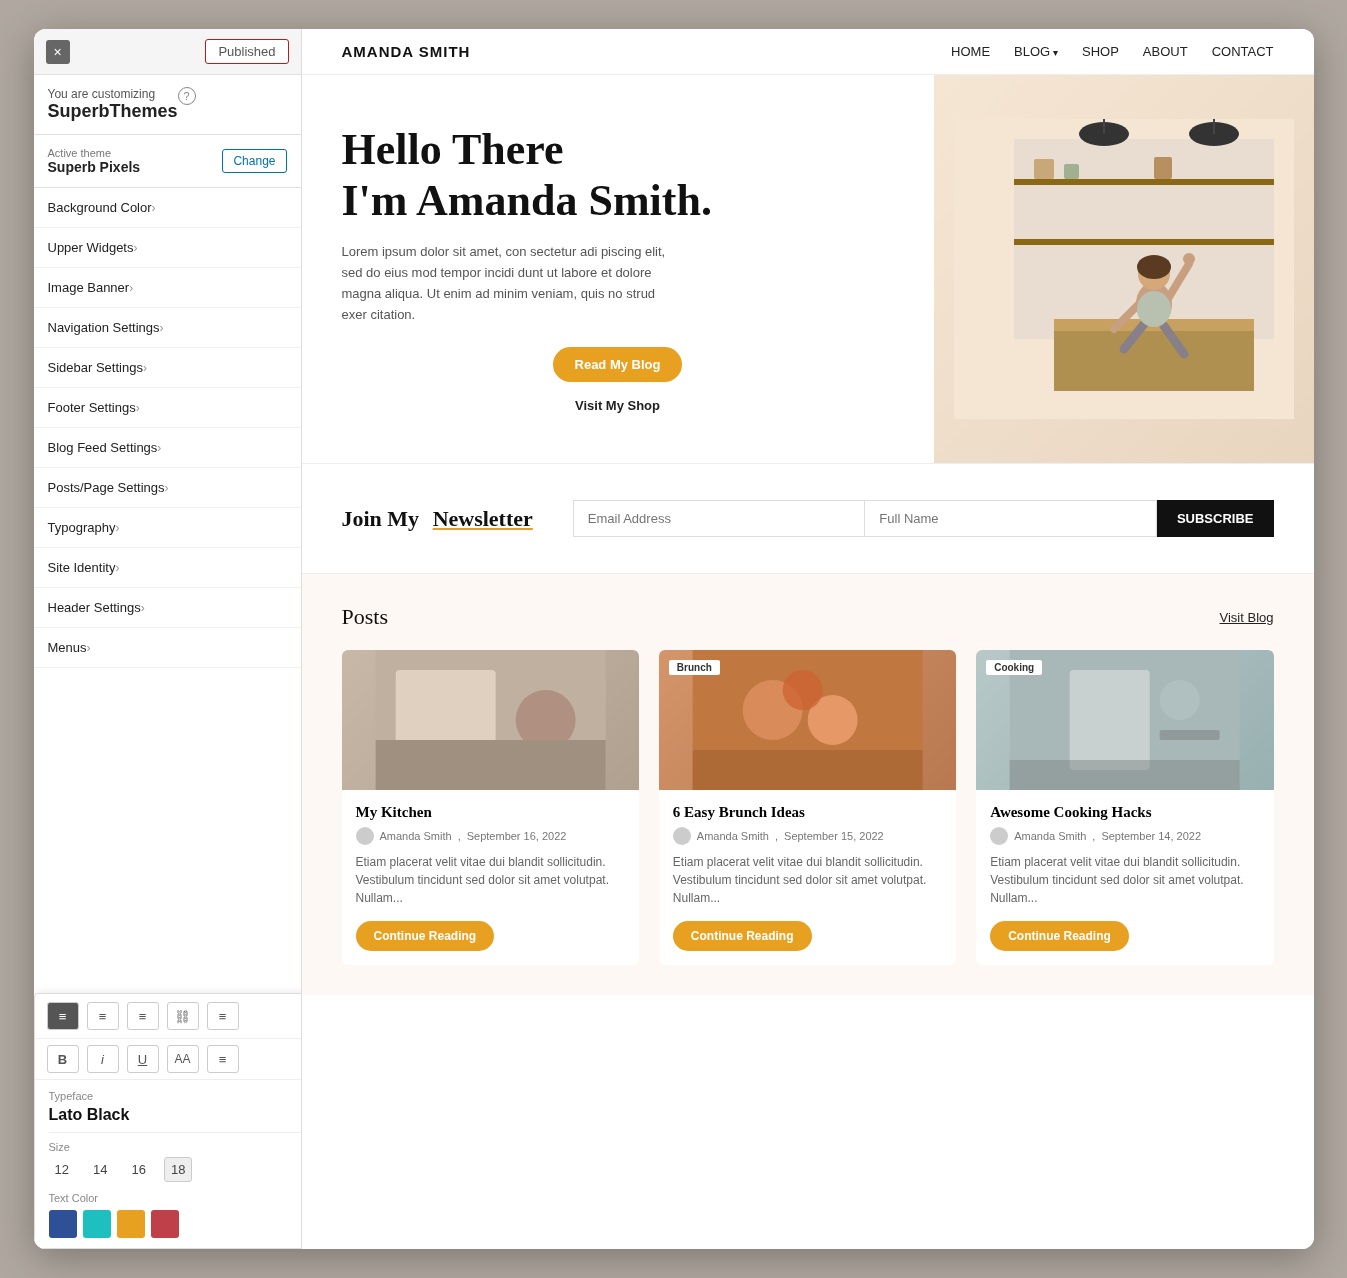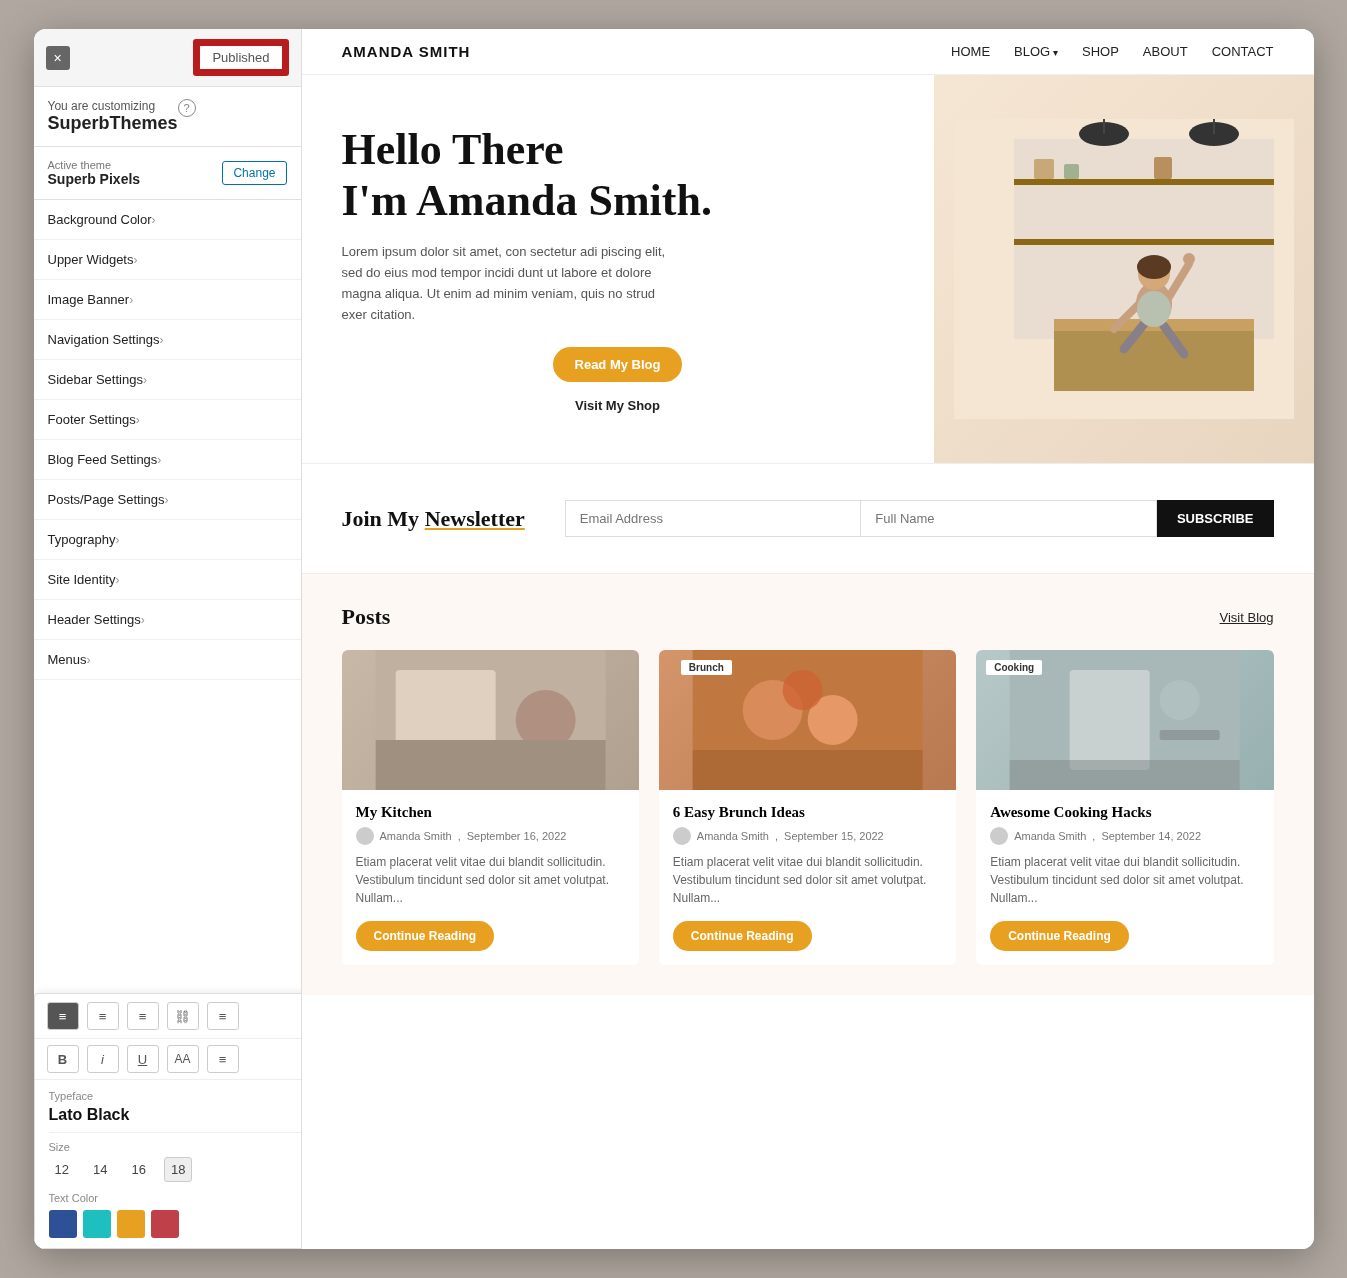--- a/index.html
+++ b/index.html
@@ -57,21 +57,21 @@
       border-radius: 3px;
       font-size: 14px;
       cursor: pointer;
       display: flex;
       align-items: center;
       justify-content: center;
     }
 
     .published-btn {
       background: white;
-      border: 7px solid #b91c1c;
+      border: 1px solid #b91c1c;
       padding: 4px 12px;
       font-size: 13px;
       color: #555;
       border-radius: 3px;
       cursor: pointer;
     }
 
     .customizing-section {
       padding: 12px 14px;
       border-bottom: 1px solid #e0e0e0;
@@ -407,20 +407,21 @@
       font-size: 22px;
       font-weight: 700;
       color: #111;
       font-family: Georgia, serif;
     }
 
     .newsletter-underline {
       text-decoration: underline;
       text-decoration-color: #e8a020;
       color: #111;
+      margin-left: 8px;
     }
 
     .newsletter-form {
       display: flex;
       gap: 0;
       flex: 1;
     }
 
     .newsletter-input {
       flex: 1;
@@ -454,21 +455,21 @@
 
     .posts-header {
       display: flex;
       align-items: center;
       justify-content: space-between;
       margin-bottom: 20px;
     }
 
     .posts-title {
       font-size: 22px;
-      font-weight: 700;
+      font-weight: 400;
       color: #111;
       font-family: Georgia, serif;
     }
 
     .visit-blog {
       font-size: 13px;
       color: #222;
       text-decoration: underline;
       cursor: pointer;
     }
@@ -782,21 +783,21 @@
 
         <div class="post-card">
           <div class="post-image-placeholder" style="background:linear-gradient(135deg,#d4956a,#b87850); position:relative;">
             <svg width="100%" height="140" viewBox="0 0 230 140">
               <rect width="230" height="140" fill="#c07840"></rect>
               <circle cx="80" cy="60" r="30" fill="#e09060" opacity="0.8"></circle>
               <circle cx="140" cy="70" r="25" fill="#f0a070" opacity="0.8"></circle>
               <circle cx="110" cy="40" r="20" fill="#d06030" opacity="0.7"></circle>
               <rect x="0" y="100" width="230" height="40" fill="#a06030" opacity="0.6"></rect>
             </svg>
-            <span class="post-tag" style="position:absolute; top:10px; left:22px;">Brunch</span>
+            <span class="post-tag" style="position:absolute; top:10px; left:10px;">Brunch</span>
           </div>
           <div class="post-content">
             <div class="post-title">6 Easy Brunch Ideas</div>
             <div class="post-meta">
               <span class="post-avatar"></span>
               <span>Amanda Smith</span>, <span>September 15, 2022</span>
             </div>
             <div class="post-excerpt">Etiam placerat velit vitae dui blandit sollicitudin. Vestibulum tincidunt sed dolor sit amet volutpat. Nullam...</div>
             <button class="continue-btn">Continue Reading</button>
           </div>

